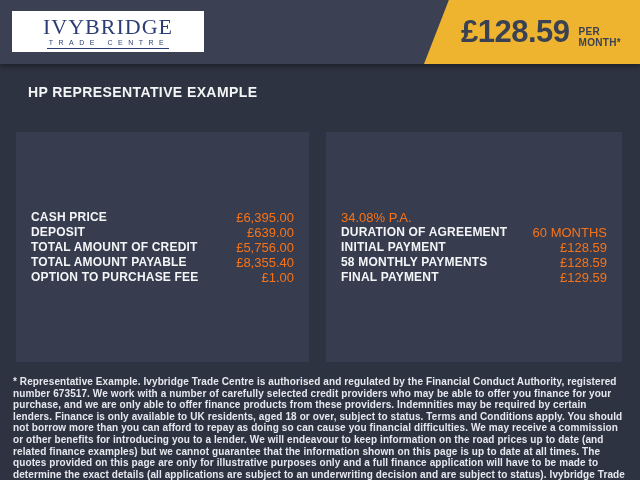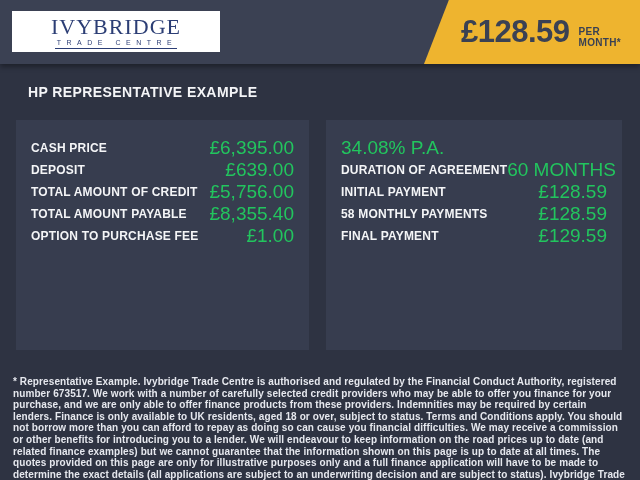--- a/index.html
+++ b/index.html
@@ -13,21 +13,21 @@
   }
 
   
   .header{
     position:absolute;top:0;left:0;width:640px;height:64px;
     background:#3b4153;
     box-shadow:0 3px 5px rgba(0,0,0,0.35);
     z-index:2;
   }
   .logo-box{
-    position:absolute;left:12px;top:11px;width:208px;height:41px;
+    position:absolute;left:12px;top:11px;width:192px;height:41px;
     background:#ffffff;
     display:flex;flex-direction:column;align-items:center;justify-content:center;
     box-sizing:border-box;padding-top:2px;
   }
   .logo-main{
     font-family:"Liberation Serif", serif;
     font-size:22px;line-height:20px;letter-spacing:1px;
     color:#2c3e75;font-weight:normal;
   }
   .logo-sub{
@@ -54,37 +54,37 @@
 
   
   .section-title{
     position:absolute;left:28px;top:84px;
     font-size:14px;font-weight:bold;color:#f4f5f7;
     letter-spacing:0.4px;
   }
 
   
   .panel{
-    position:absolute;top:120px;height:230px;
+    position:absolute;top:132px;height:230px;
     background:#373d4f;
     box-sizing:border-box;
-    display:flex;flex-direction:column;justify-content:flex-start;
+    display:flex;flex-direction:column;justify-content:center;
     padding:17px 15px;
   }
   .panel-left{left:16px;width:293px;}
   .panel-right{left:326px;width:296px;}
   .row{
     display:flex;justify-content:space-between;align-items:center;
   }
   .lbl{
     font-size:12px;font-weight:bold;color:#f4f5f7;letter-spacing:0.2px;
     white-space:nowrap;
   }
   .val{
-    font-size:19px;font-weight:normal;color:#22c55e;
+    font-size:13px;font-weight:normal;color:#f97316;
     white-space:nowrap;
   }
 
   
   .disclaimer{
     position:absolute;left:13px;top:376px;width:612px;
     font-size:10px;line-height:11.6px;font-weight:bold;
     color:#e6e8ee;letter-spacing:0.1px;
     text-align:left;
   }

